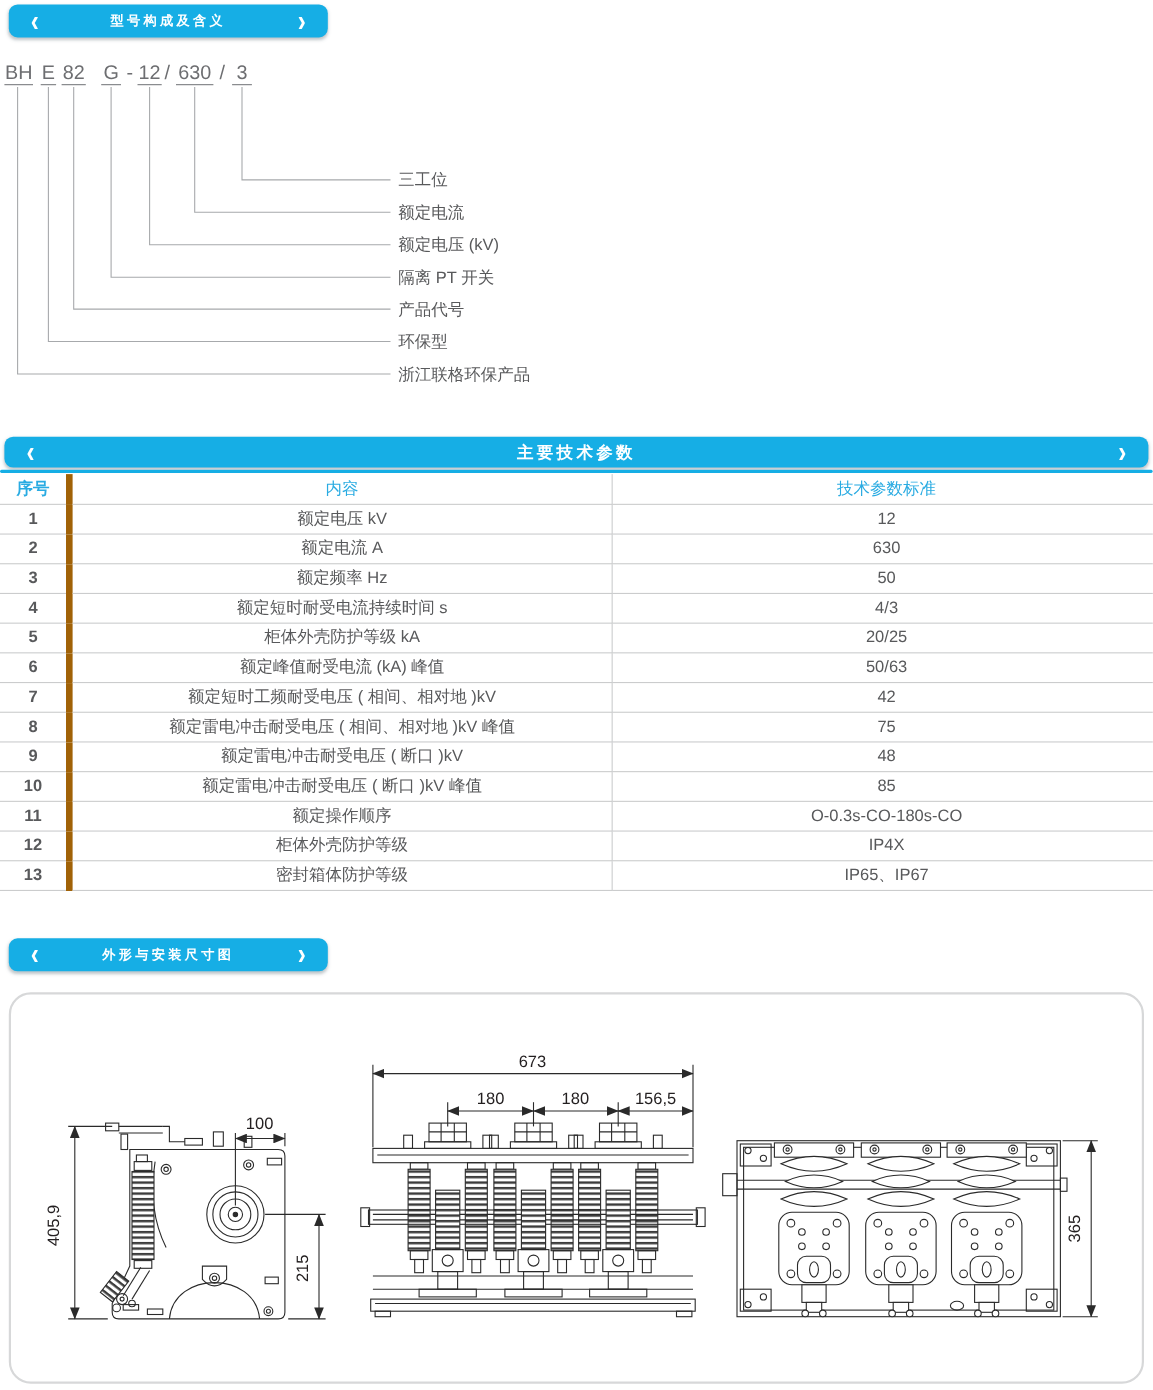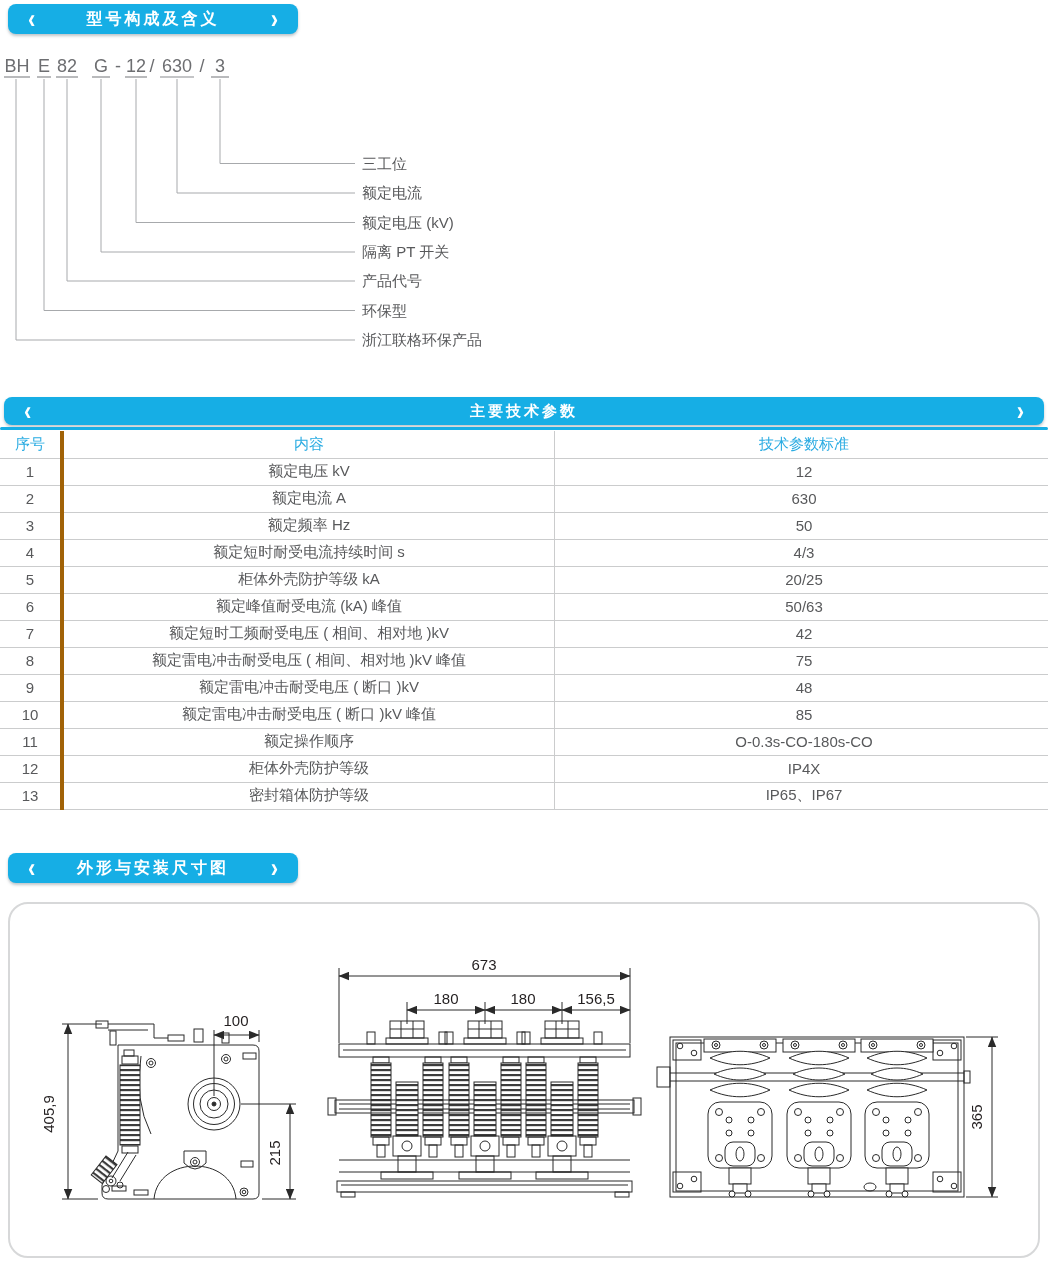--- a/index.html
+++ b/index.html
@@ -6,38 +6,38 @@
   body{
     width:1048px;height:1264px;position:relative;overflow:hidden;background:#ffffff;
     font-family:"Liberation Sans","DejaVu Sans",sans-serif;color:#58595b;
   }
   .banner{
     position:absolute;height:30px;background:#16aee5;border-radius:8px;
     display:flex;align-items:center;justify-content:space-between;
     color:#fff;box-shadow:0 2px 3px rgba(70,90,100,.35);
     padding:0 20px;box-sizing:border-box;
   }
-  .banner .title{font-size:16px;font-weight:bold;letter-spacing:3px;}
+  .banner .title{font-size:12px;font-weight:bold;letter-spacing:3px;}
   .banner .chev{font-size:22px;font-weight:bold;line-height:26px;transform:scaleY(1.25);}
   .banner.small{left:8px;width:290px;}
   .banner.full{left:4px;top:397px;width:1040px;height:28px;}
   .banner.full .title{font-size:15px;}
   .cyan-line{position:absolute;left:0;top:427px;width:1048px;height:3px;background:#16aee5;border-radius:3px;}
   table.params{
     position:absolute;left:0;top:431px;width:1048px;border-collapse:collapse;table-layout:fixed;
     font-size:15px;
   }
   table.params tr{height:27px;}
   table.params th,table.params td{
     border-bottom:1px solid #cbcccd;text-align:center;vertical-align:middle;
     padding:0;font-weight:normal;overflow:hidden;white-space:nowrap;
   }
   table.params th{color:#29abe2;}
   table.params td{color:#58595b;}
-  table.params .c1{width:60px;border-right:4px solid #a16207;}
+  table.params .c1{width:60px;border-right:6px solid #a16207;font-weight:bold;}
   table.params .c2{width:490px;border-right:1px solid #cbcccd;}
   table.params .c3{width:498px;}
   .panel{
     position:absolute;left:8px;top:902px;width:1032px;height:356px;
     border:2px solid #d7d8d9;border-radius:20px;box-sizing:border-box;background:#fff;
   }
   svg{font-family:"Liberation Sans","DejaVu Sans",sans-serif;}
   svg text{fill:#58595b;}
   .dimtxt{fill:#231f20;font-size:15px;}
   .codetxt{fill:#6d6e71;font-size:18px;}

